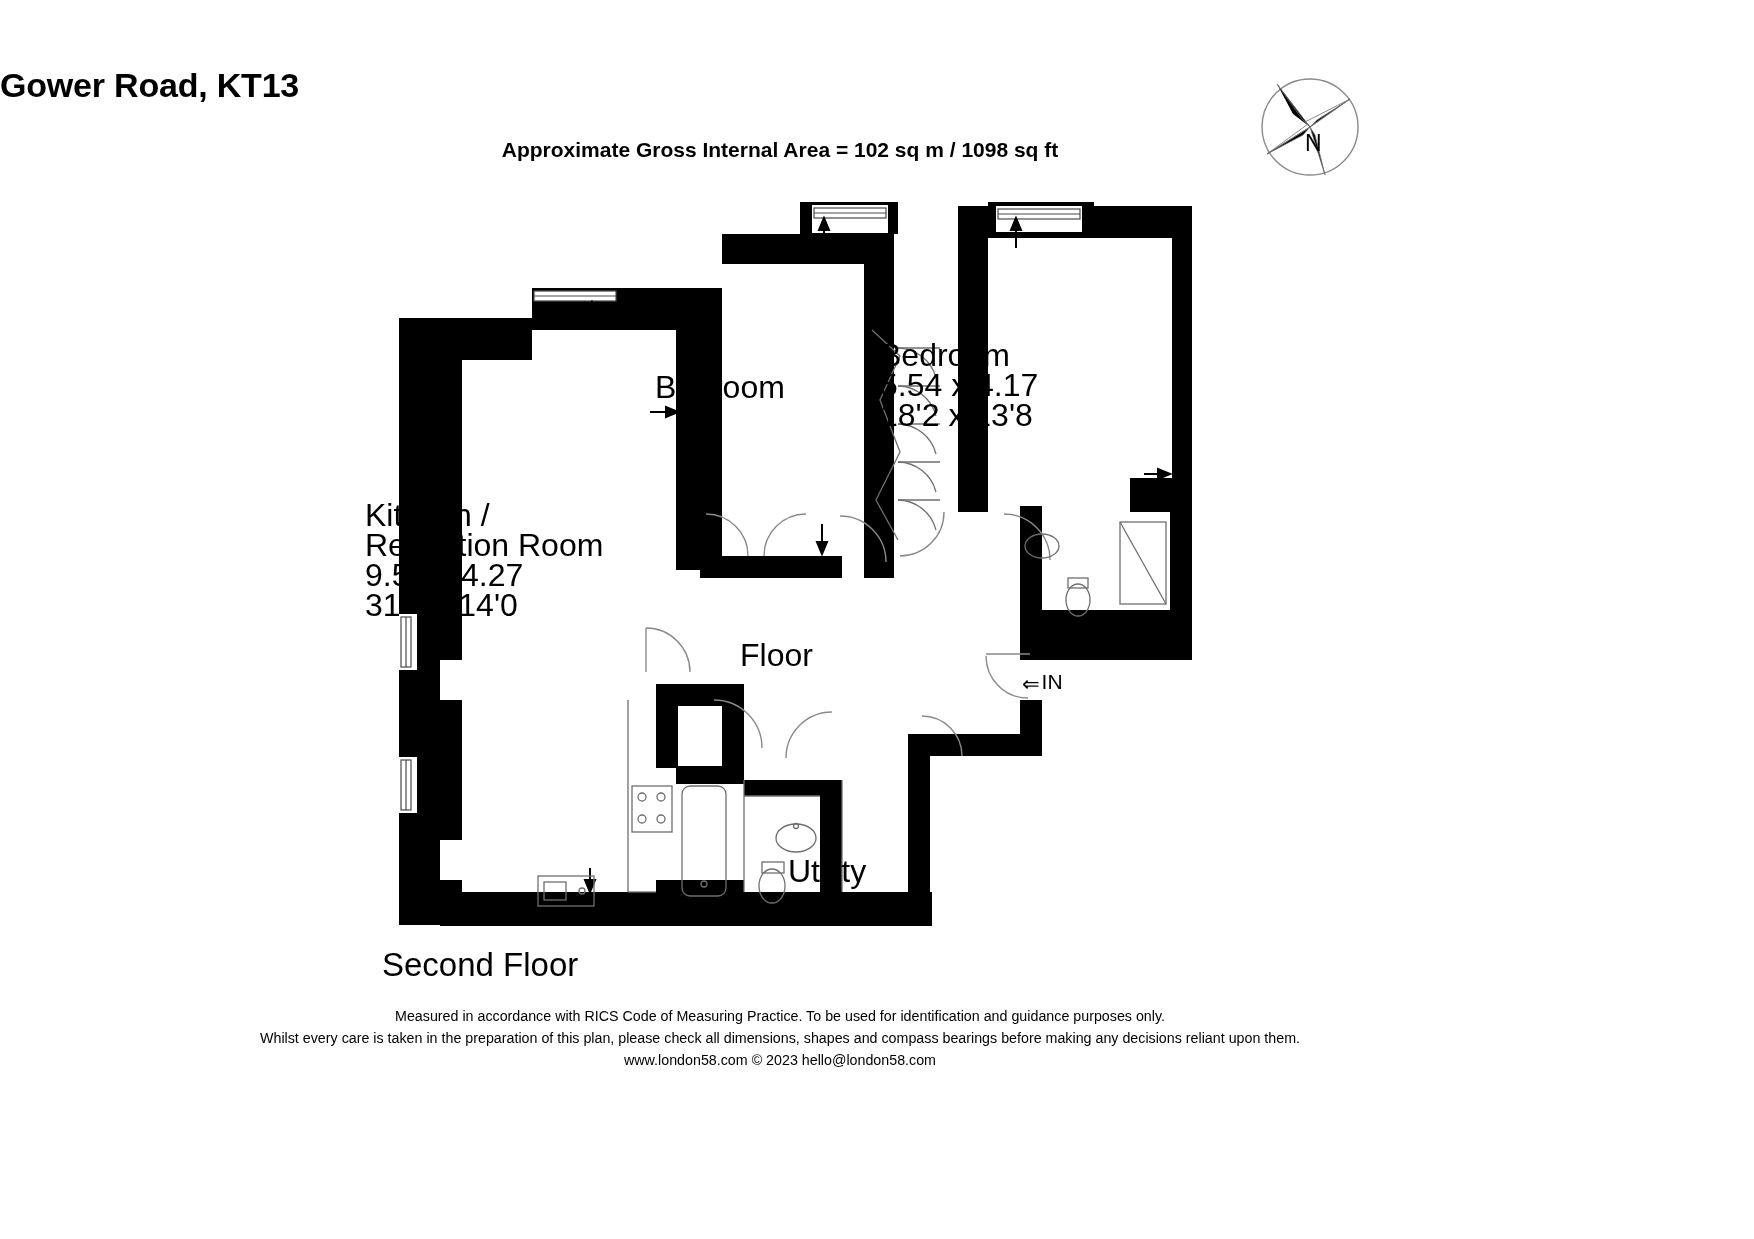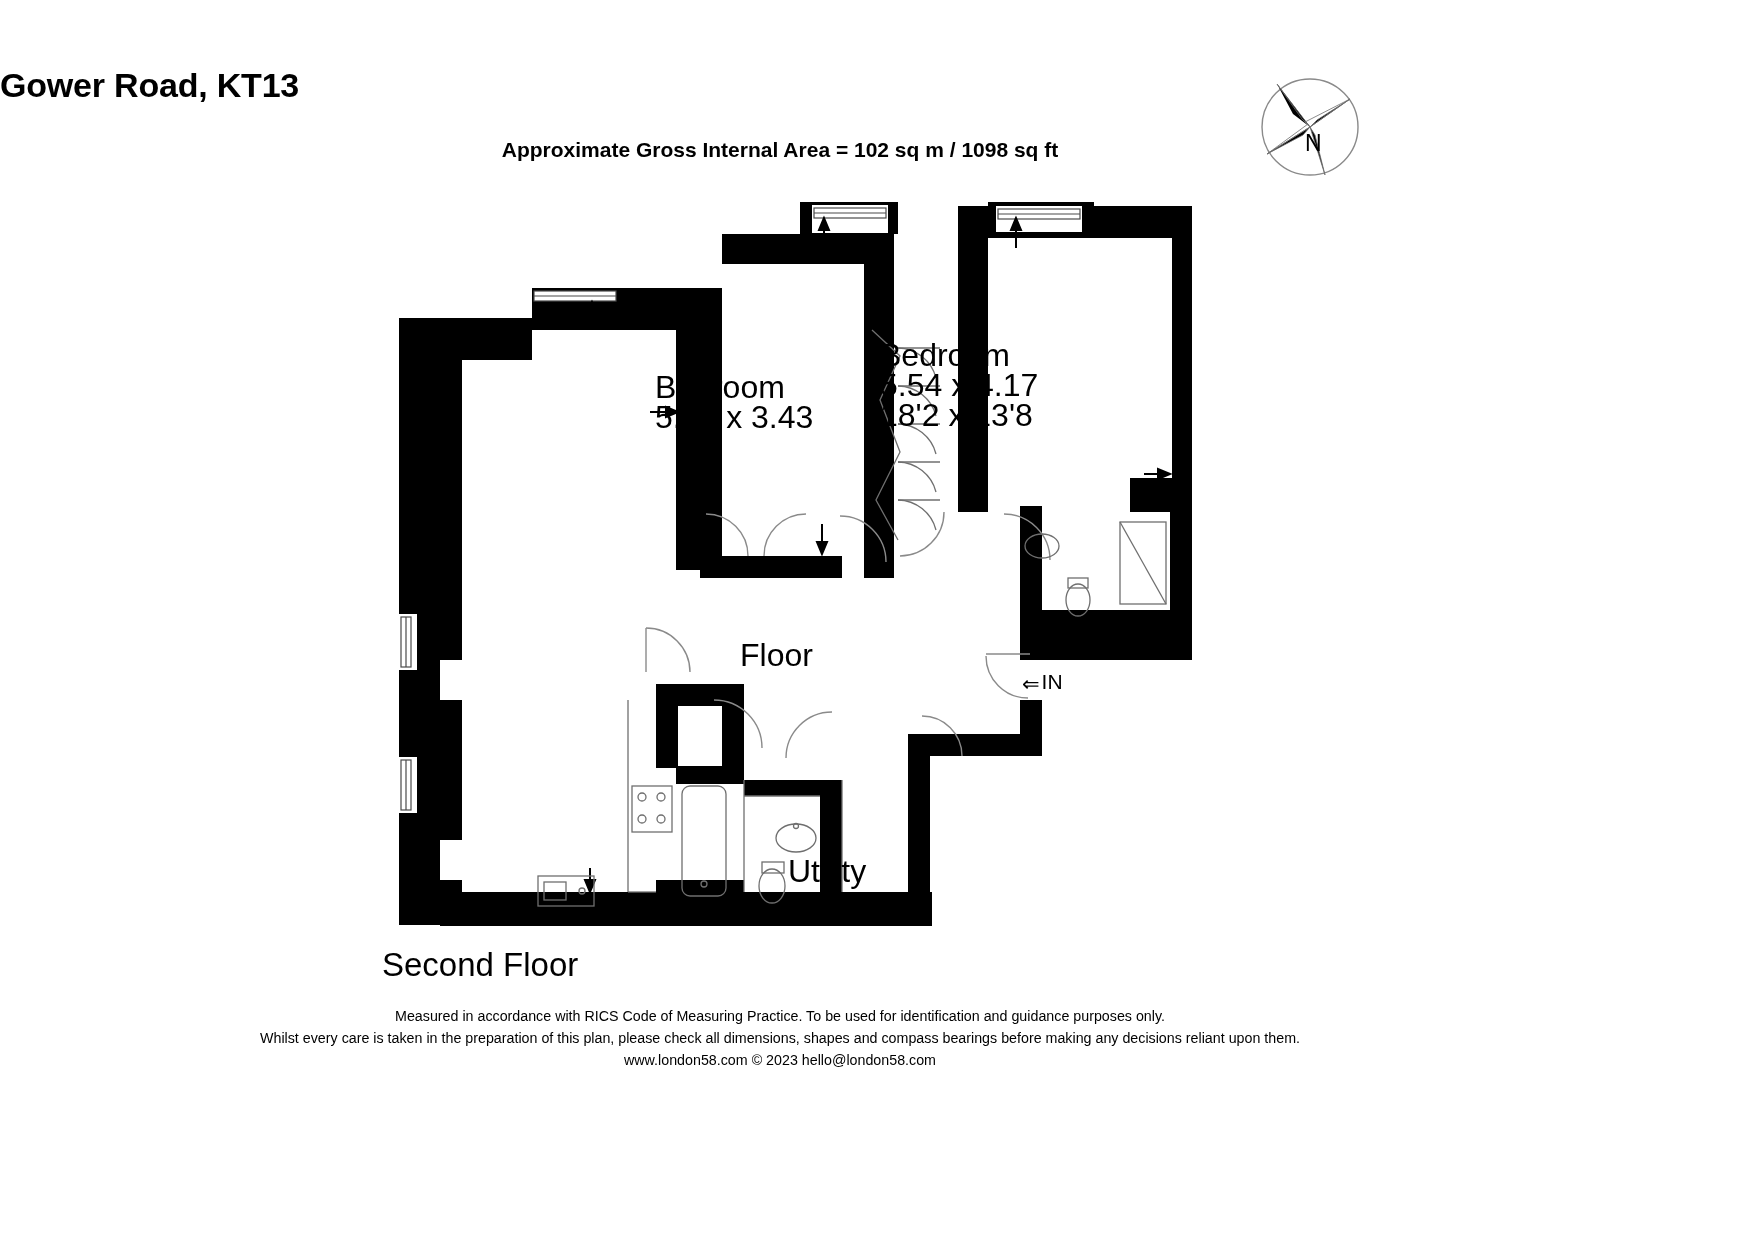--- a/index.html
+++ b/index.html
@@ -316,29 +316,34 @@
       <line x1="628" y1="892" x2="656" y2="892"></line>
 
       <line x1="842" y1="780" x2="842" y2="892"></line>
       <line x1="744" y1="780" x2="744" y2="892"></line>
       <line x1="744" y1="796" x2="820" y2="796"></line>
     </g>
   </svg>
 
   <div class="room-label" id="label-bedroom-mid">
     <span class="rl-line">Bedroom</span>
-    <span class="rl-line">5.54 x 3.43</span>
   </div>
 
   <div class="room-label" id="label-bedroom-right">
     <span class="rl-line">Bedroom</span>
     <span class="rl-line">5.54 x 4.17</span>
     <span class="rl-line">18'2 x 13'8</span>
   </div>
 
+  <div class="room-label" id="label-kitchen">
+    <span class="rl-line">Kitchen /</span>
+    <span class="rl-line">Reception Room</span>
+    <span class="rl-line">9.55 x 4.27</span>
+    <span class="rl-line">31'4 x 14'0</span>
+  </div>
 
   <div class="room-label" id="label-hall">
     <span class="rl-line">Floor</span>
   </div>
 
   <div class="room-label" id="label-utility">
     <span class="rl-line">Utility</span>
   </div>
 
   <div id="entrance-marker">

